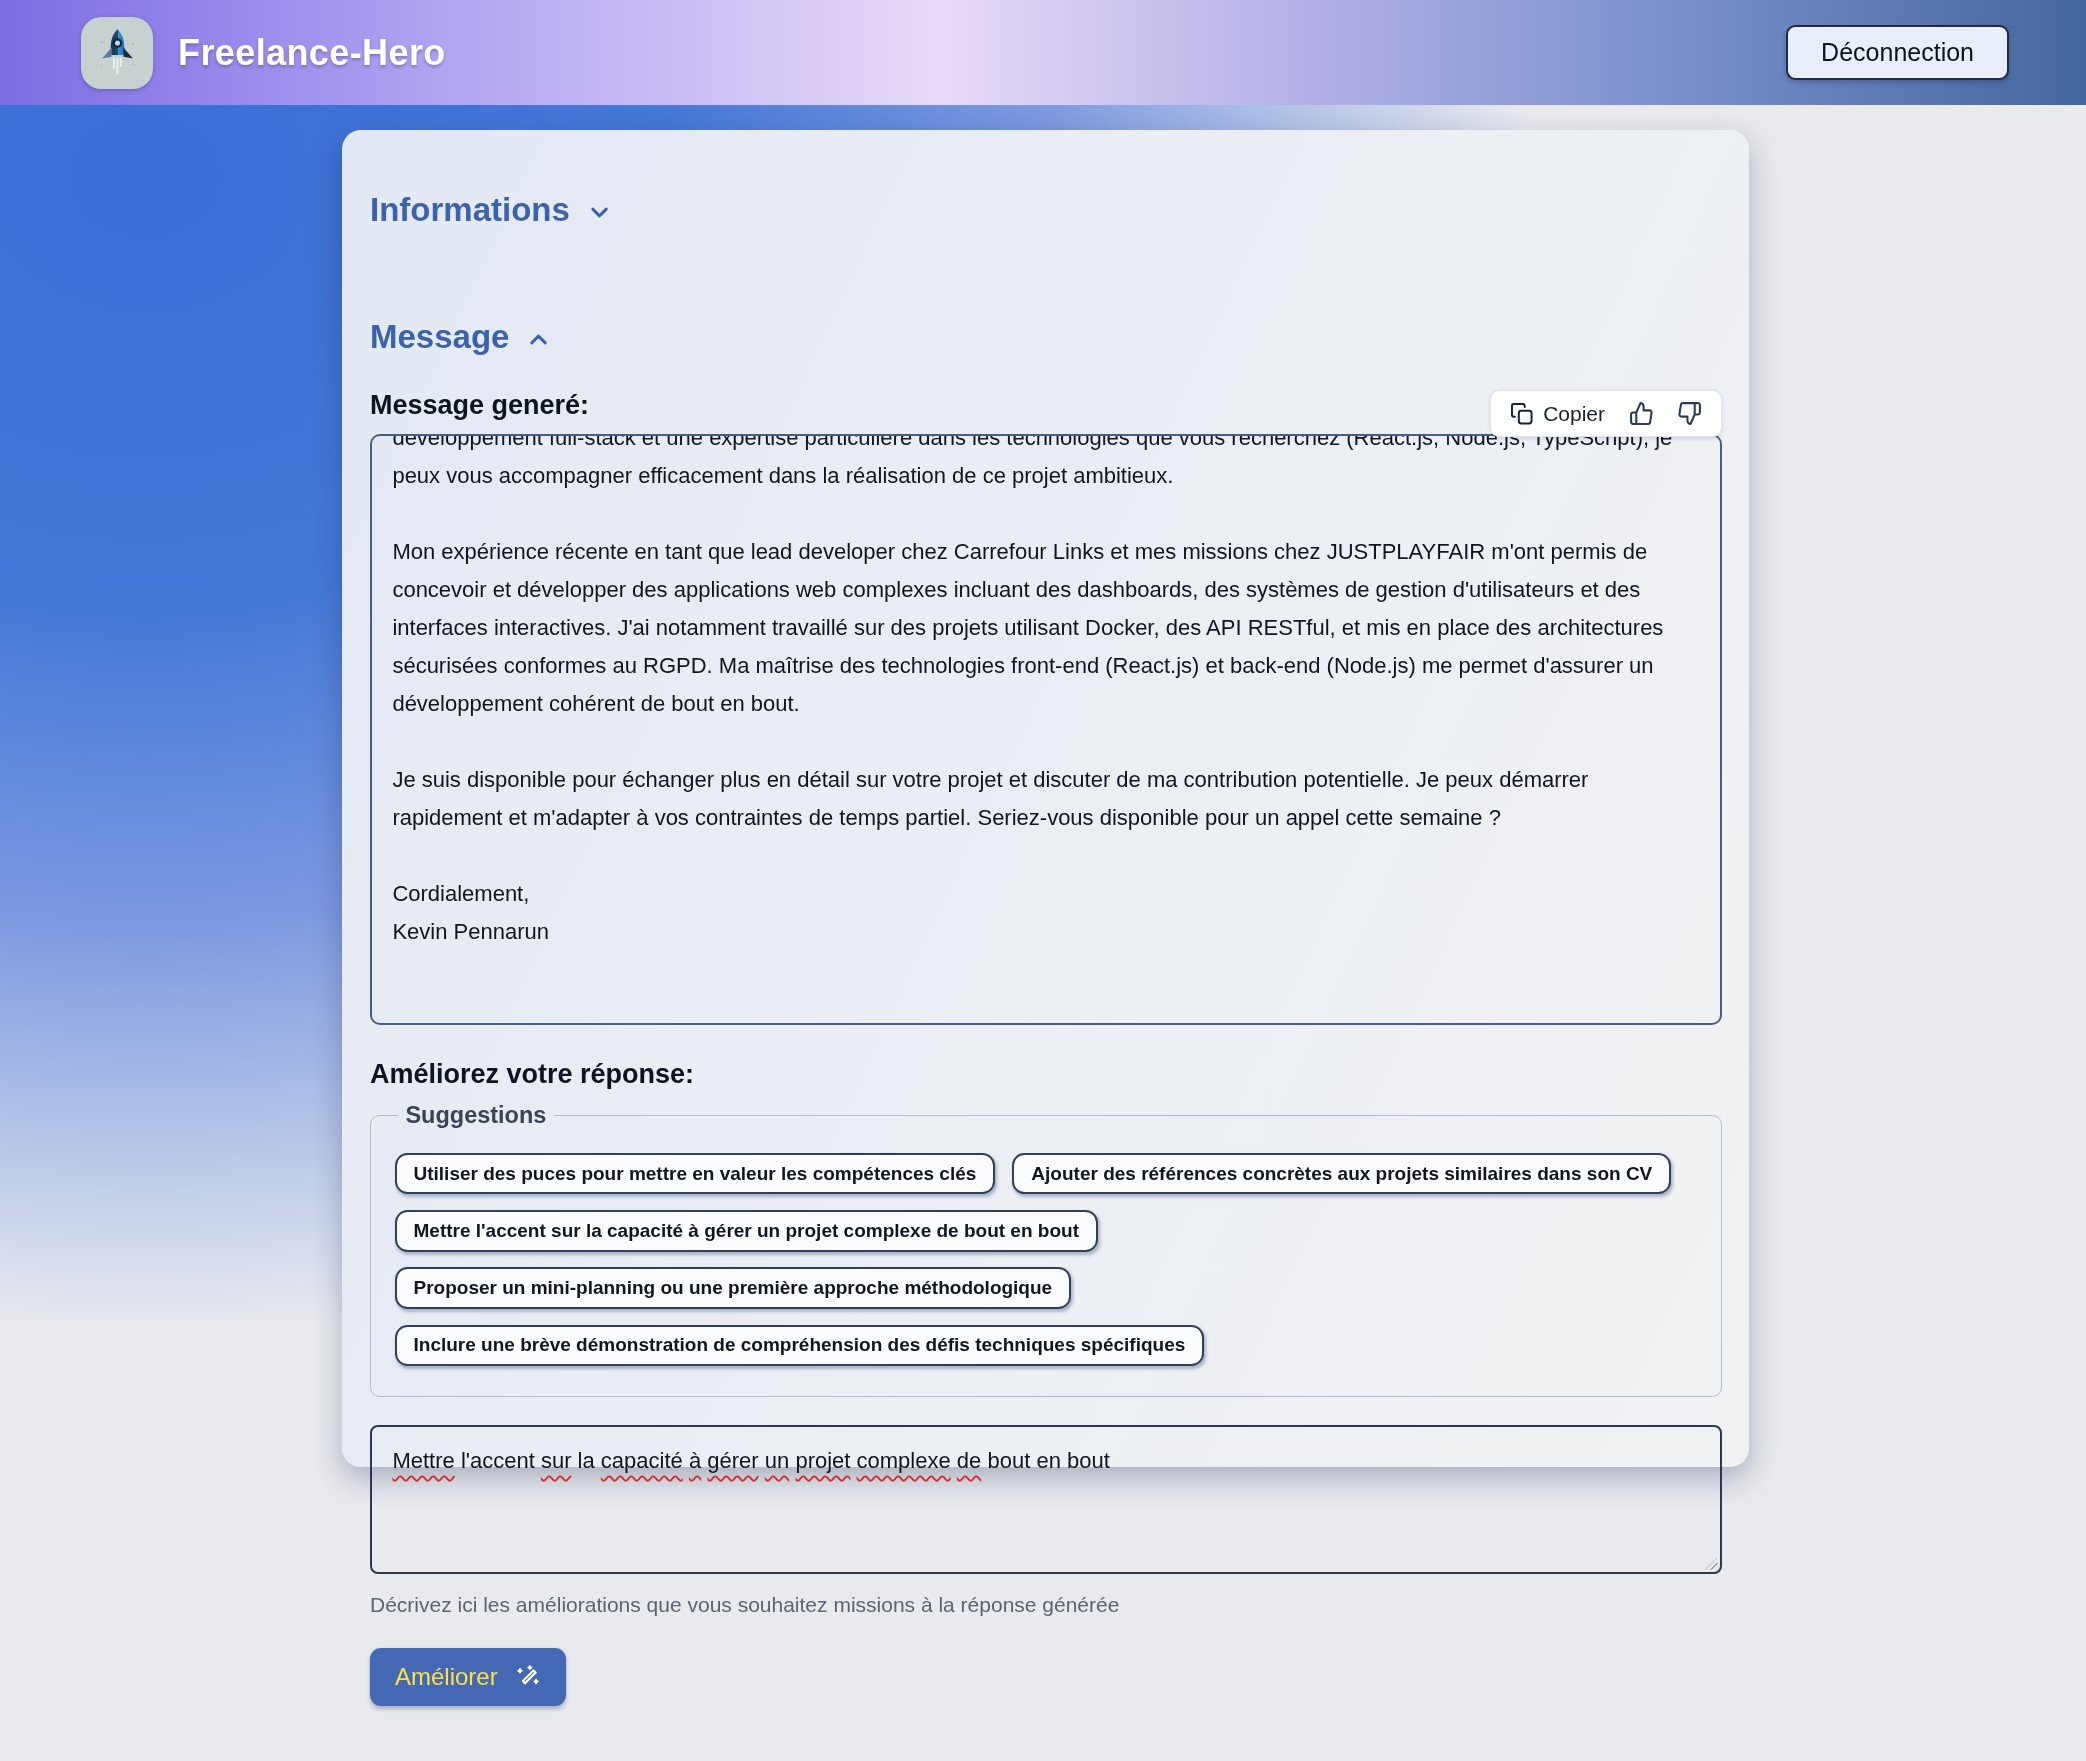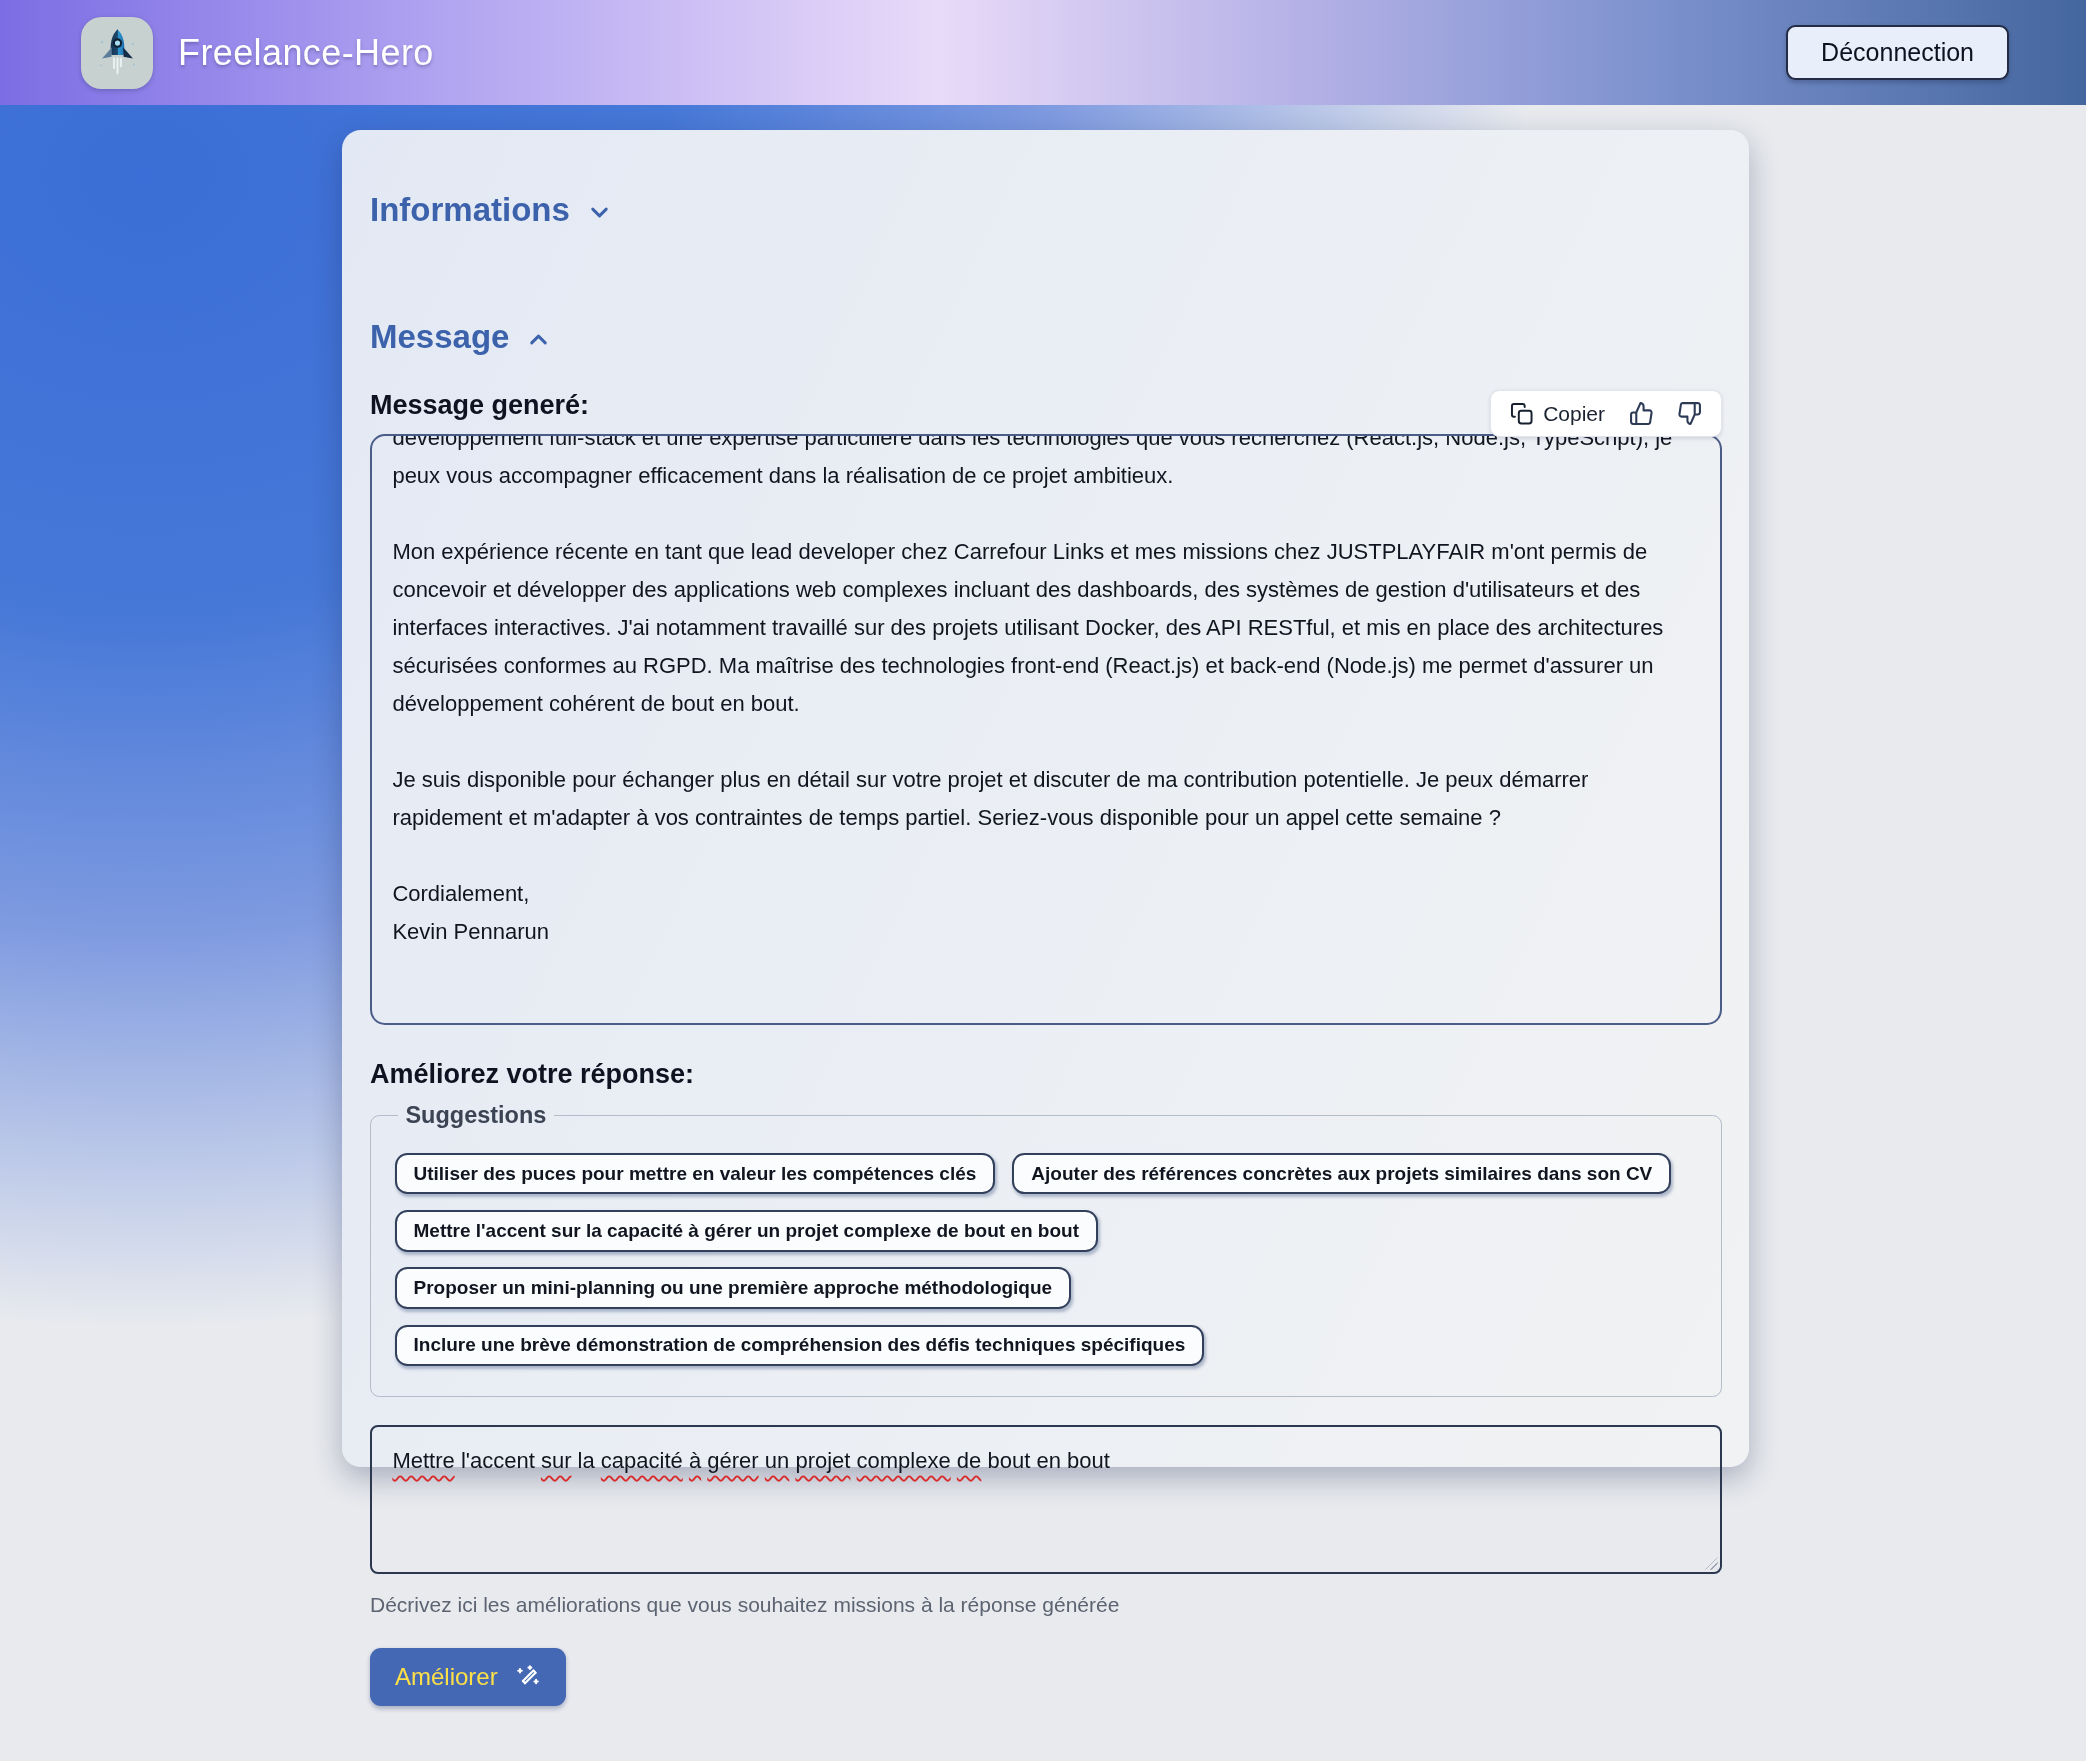--- a/index.html
+++ b/index.html
@@ -15,21 +15,21 @@
     position:relative;height:105px;display:flex;align-items:center;
     padding:0 78px 0 81px;box-sizing:border-box;
     background:linear-gradient(90deg,#7c6de4 0%,#b3a6f1 22%,#e8daf8 45%,#b6b2e7 62%,#7a90cd 80%,#44669e 100%);
   }
   .logo-badge{
     width:72px;height:72px;border-radius:20.4px;background:#c7d1cf;flex:none;
     display:flex;align-items:center;justify-content:center;
     box-shadow:0 1.6px 4.7px rgba(30,40,80,.25);
   }
   .brand-title{
-    margin-left:25px;font-size:36px;font-weight:normal;color:#ffffff;
+    margin-left:25px;font-size:36px;font-weight:bold;color:#ffffff;
     letter-spacing:0.4px;text-shadow:0 2.4px 3.1px rgba(40,40,90,.35);
   }
   .logout-btn{
     margin-left:auto;height:55px;padding:0 33px;font-size:25px;color:#0c1220;
     background:#e9eefb;border:2.4px solid #232c44;border-radius:9.4px;
     font-family:"Liberation Sans",sans-serif;cursor:pointer;
     box-shadow:0 2.4px 4.7px rgba(20,30,60,.25);
   }
   
   .main-card{
@@ -50,21 +50,21 @@
   .msg-toolbar{
     position:relative;z-index:3;margin-bottom:-11px;height:45px;
     display:flex;align-items:center;gap:23.5px;padding:0 19px;
     background:#ffffff;border:0.8px solid #e2e5ec;border-radius:9.4px;
     box-shadow:0 1.6px 3.9px rgba(40,50,90,.14);
   }
   .tool-btn{display:flex;align-items:center;gap:9.4px;background:none;border:none;padding:0;cursor:pointer;
     font-family:"Liberation Sans",sans-serif;font-size:21px;color:#1c2330;}
   .msg-box{
     margin-top:7.8px;height:591px;box-sizing:border-box;overflow:hidden;
-    border:2.4px solid #4a5c88;border-radius:15px;padding:0 20.4px;position:relative;
+    border:2.4px solid #4a5c88;border-radius:10px;padding:0 20.4px;position:relative;
   }
   .msg-box .inner{
     margin-top:-17px;font-size:22px;line-height:38px;color:#10151f;white-space:pre-wrap;
   }
   
   .improve-heading{margin:34px 0 0 0;font-size:27px;font-weight:bold;color:#0d1320;}
   .suggestions-fieldset{
     margin:12.5px 0 0 0;border:1.6px solid #b3bccb;border-radius:9.4px;
     padding:23.5px 23.5px 30px 23.5px;
   }

